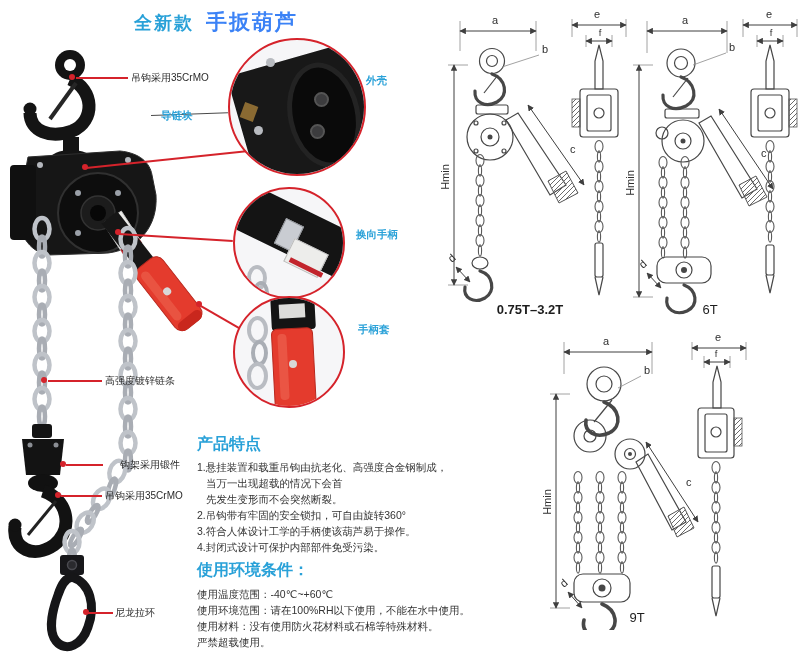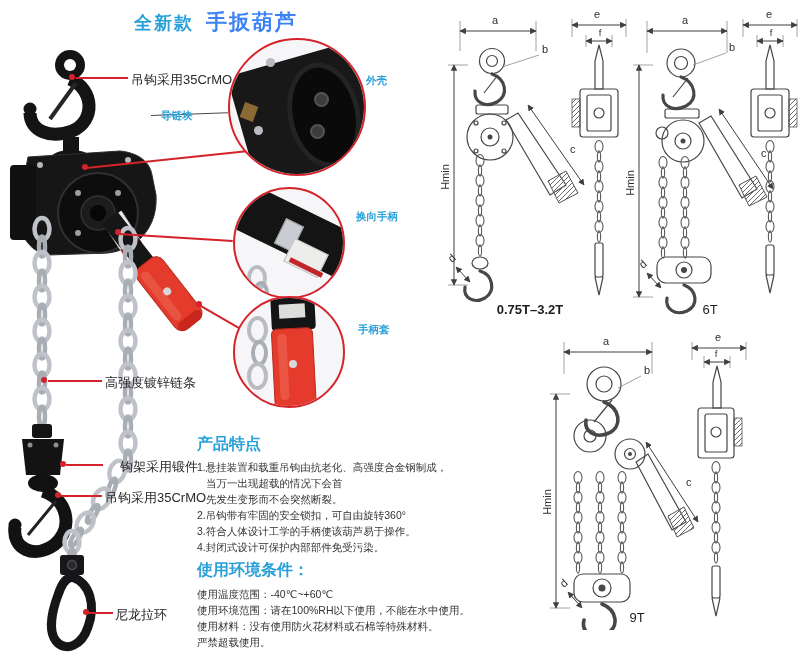--- a/index.html
+++ b/index.html
@@ -3,21 +3,21 @@
 <meta charset="utf-8">
 <style>
   html,body{margin:0;padding:0;background:#fff;}
   .page{position:relative;width:800px;height:661px;background:#ffffff;overflow:hidden;
         font-family:"Liberation Sans","DejaVu Sans",sans-serif;}
   
   .title-row{position:absolute;left:134px;top:8px;display:flex;align-items:baseline;gap:12px;}
   .title-badge{font-size:18px;font-weight:bold;color:var(--accent-cyan,#29a1d8);letter-spacing:2px;}
   .title-main{font-size:21px;font-weight:bold;color:#3b82f6;letter-spacing:2px;}
   
-  .lbl-black{position:absolute;font-size:13px;color:#2a2a2a;white-space:nowrap;}
+  .lbl-black{position:absolute;font-size:10px;color:#2a2a2a;white-space:nowrap;}
   .lbl-cyan{position:absolute;font-size:10.5px;font-weight:bold;color:var(--accent-cyan,#29a1d8);white-space:nowrap;}
   .lead{position:absolute;height:1.5px;background:var(--accent-red,#d5232b);transform-origin:0 50%;}
   .lead.dk{background:#4a4a4a;height:1px;}
   .dot{position:absolute;width:6px;height:6px;border-radius:50%;background:var(--accent-red,#d5232b);}
   
   .dcircle{position:absolute;border-radius:50%;border:2.5px solid var(--accent-red,#d5232b);
            background:#f6f6f8;overflow:hidden;box-sizing:border-box;}
   .dcircle>div{position:absolute;}
   
   .tblock{position:absolute;width:300px;}
@@ -159,21 +159,21 @@
   <div class="dot" style="left:115px;top:229px;"></div>
   <div class="dot" style="left:196px;top:301px;"></div>
   <div class="dot" style="left:41px;top:377px;"></div>
   <div class="dot" style="left:60px;top:461px;"></div>
   <div class="dot" style="left:55px;top:492px;"></div>
   <div class="dot" style="left:83px;top:609px;"></div>
 
   <div class="lbl-black" style="left:131px;top:71px;">吊钩采用35CrMO</div>
   <div class="lbl-cyan" style="left:121px;top:109px;margin-left:40px;">导链块</div>
   <div class="lbl-cyan" style="left:366px;top:74px;">外壳</div>
-  <div class="lbl-cyan" style="left:356px;top:210px;">换向手柄</div>
+  <div class="lbl-cyan" style="left:356px;top:228px;">换向手柄</div>
   <div class="lbl-cyan" style="left:358px;top:323px;">手柄套</div>
   <div class="lbl-black" style="left:105px;top:374px;">高强度镀锌链条</div>
   <div class="lbl-black" style="left:120px;top:458px;font-family:Liberation Serif, serif;">钩架采用锻件</div>
   <div class="lbl-black" style="left:105px;top:489px;">吊钩采用35CrMO</div>
   <div class="lbl-black" style="left:115px;top:606px;">尼龙拉环</div>
 
   <div class="dcircle" style="left:228px;top:38px;width:138px;height:138px;">
     <div style="left:10px;top:14px;width:150px;height:118px;background:#181818;transform:rotate(-16deg);border-radius:14px;"></div>
     <div style="left:58px;top:22px;width:62px;height:96px;background:#0a0a0a;border:5px solid #232323;border-radius:50%;transform:rotate(-12deg);"></div>
     <div style="left:84px;top:52px;width:11px;height:11px;background:#3c3c3e;border-radius:50%;border:2px solid #555;"></div>

